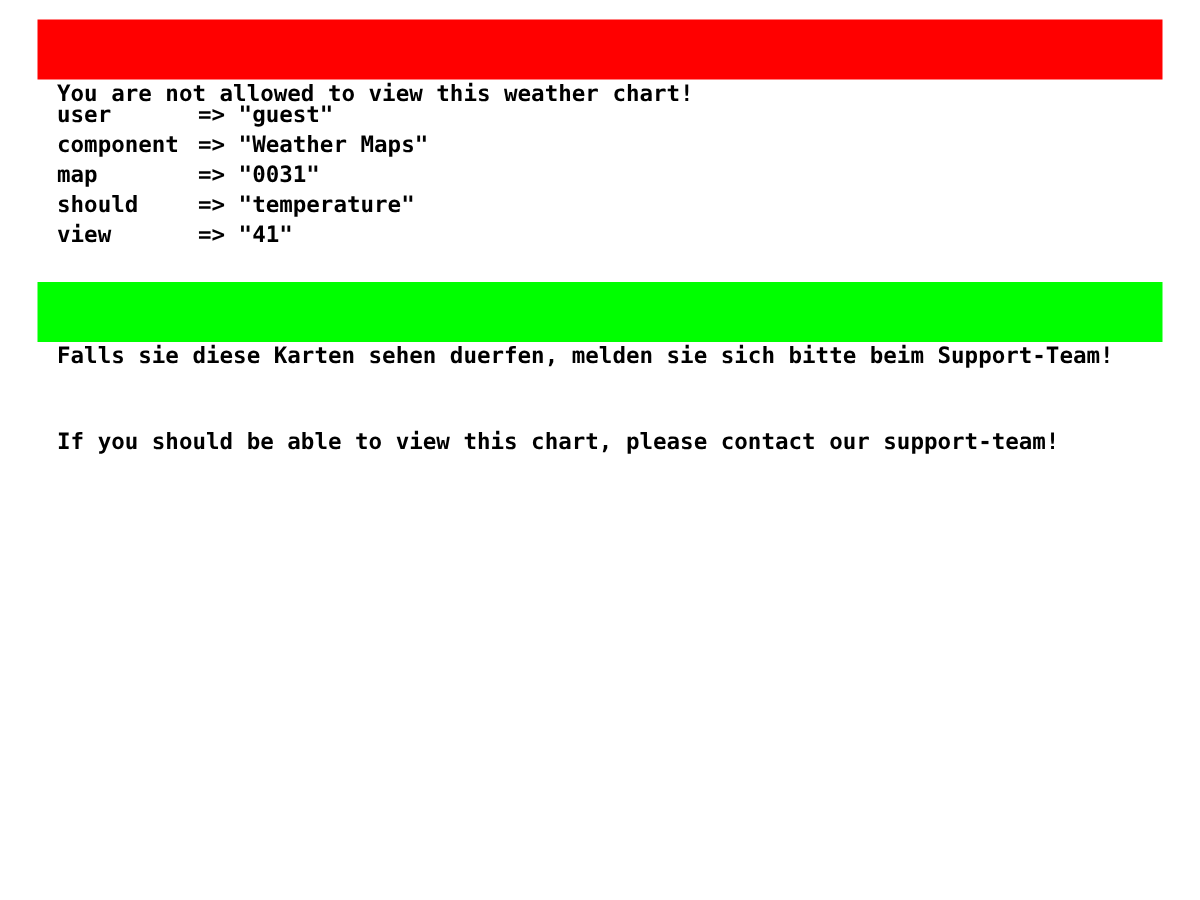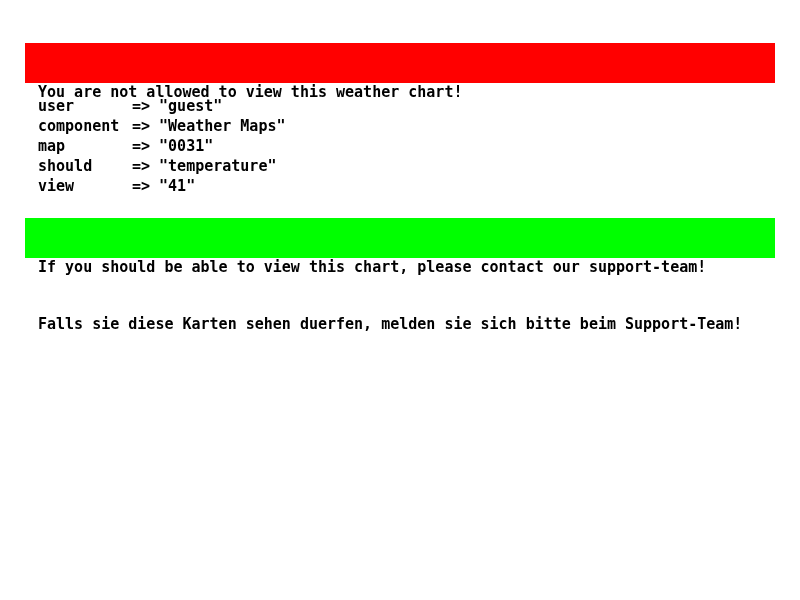--- a/index.html
+++ b/index.html
@@ -21,21 +21,21 @@
     width: 750px;
   }
   .banner {
     box-sizing: border-box;
     height: 40px;
     padding: 2px 0 0 13px;
     line-height: 19px;
     white-space: pre;
   }
   .banner--red {
-    margin-top: 43px;
+    margin-top: 13px;
     background: var(--banner-red, #ff0000);
   }
   .banner--green {
     margin-top: 22px;
     background: var(--banner-green, #00ff00);
   }
   .kv {
     margin-top: 13px;
     padding-left: 13px;
   }
@@ -71,20 +71,20 @@
 
   <div class="kv">
     <div class="kv-row"><span class="kv-key">user</span><span class="kv-arrow">=&gt;</span><span>"guest"</span></div>
     <div class="kv-row"><span class="kv-key">component</span><span class="kv-arrow">=&gt;</span><span>"Weather Maps"</span></div>
     <div class="kv-row"><span class="kv-key">map</span><span class="kv-arrow">=&gt;</span><span>"0031"</span></div>
     <div class="kv-row"><span class="kv-key">should</span><span class="kv-arrow">=&gt;</span><span>"temperature"</span></div>
     <div class="kv-row"><span class="kv-key">view</span><span class="kv-arrow">=&gt;</span><span>"41"</span></div>
   </div>
 
   <div class="banner banner--green">
+    <div>Falls sie diese Karten sehen duerfen, melden sie sich bitte beim Support-Team!</div>
     <div>If you should be able to view this chart, please contact our support-team!</div>
-    <div>Falls sie diese Karten sehen duerfen, melden sie sich bitte beim Support-Team!</div>
   </div>
 
   <div class="footer">
   </div>
 
 </div>
 
 </body></html>

